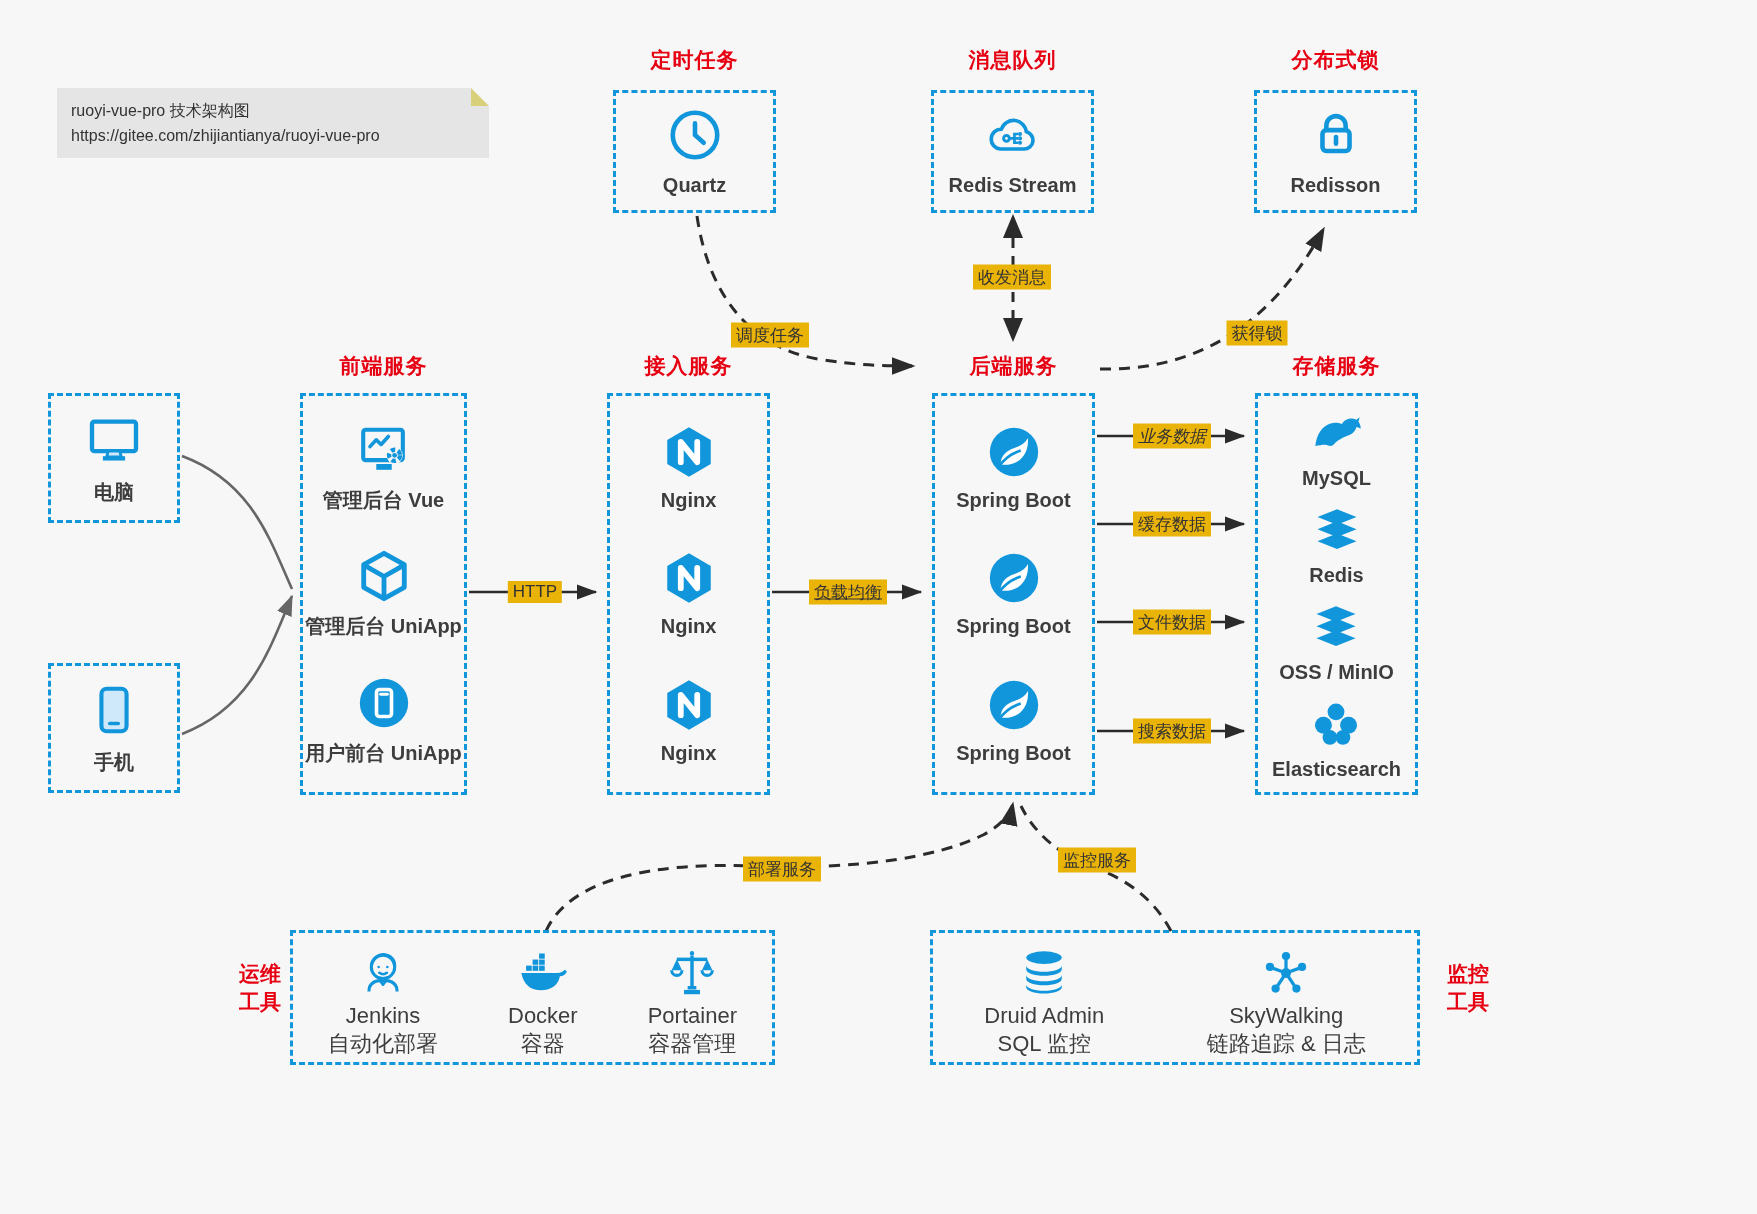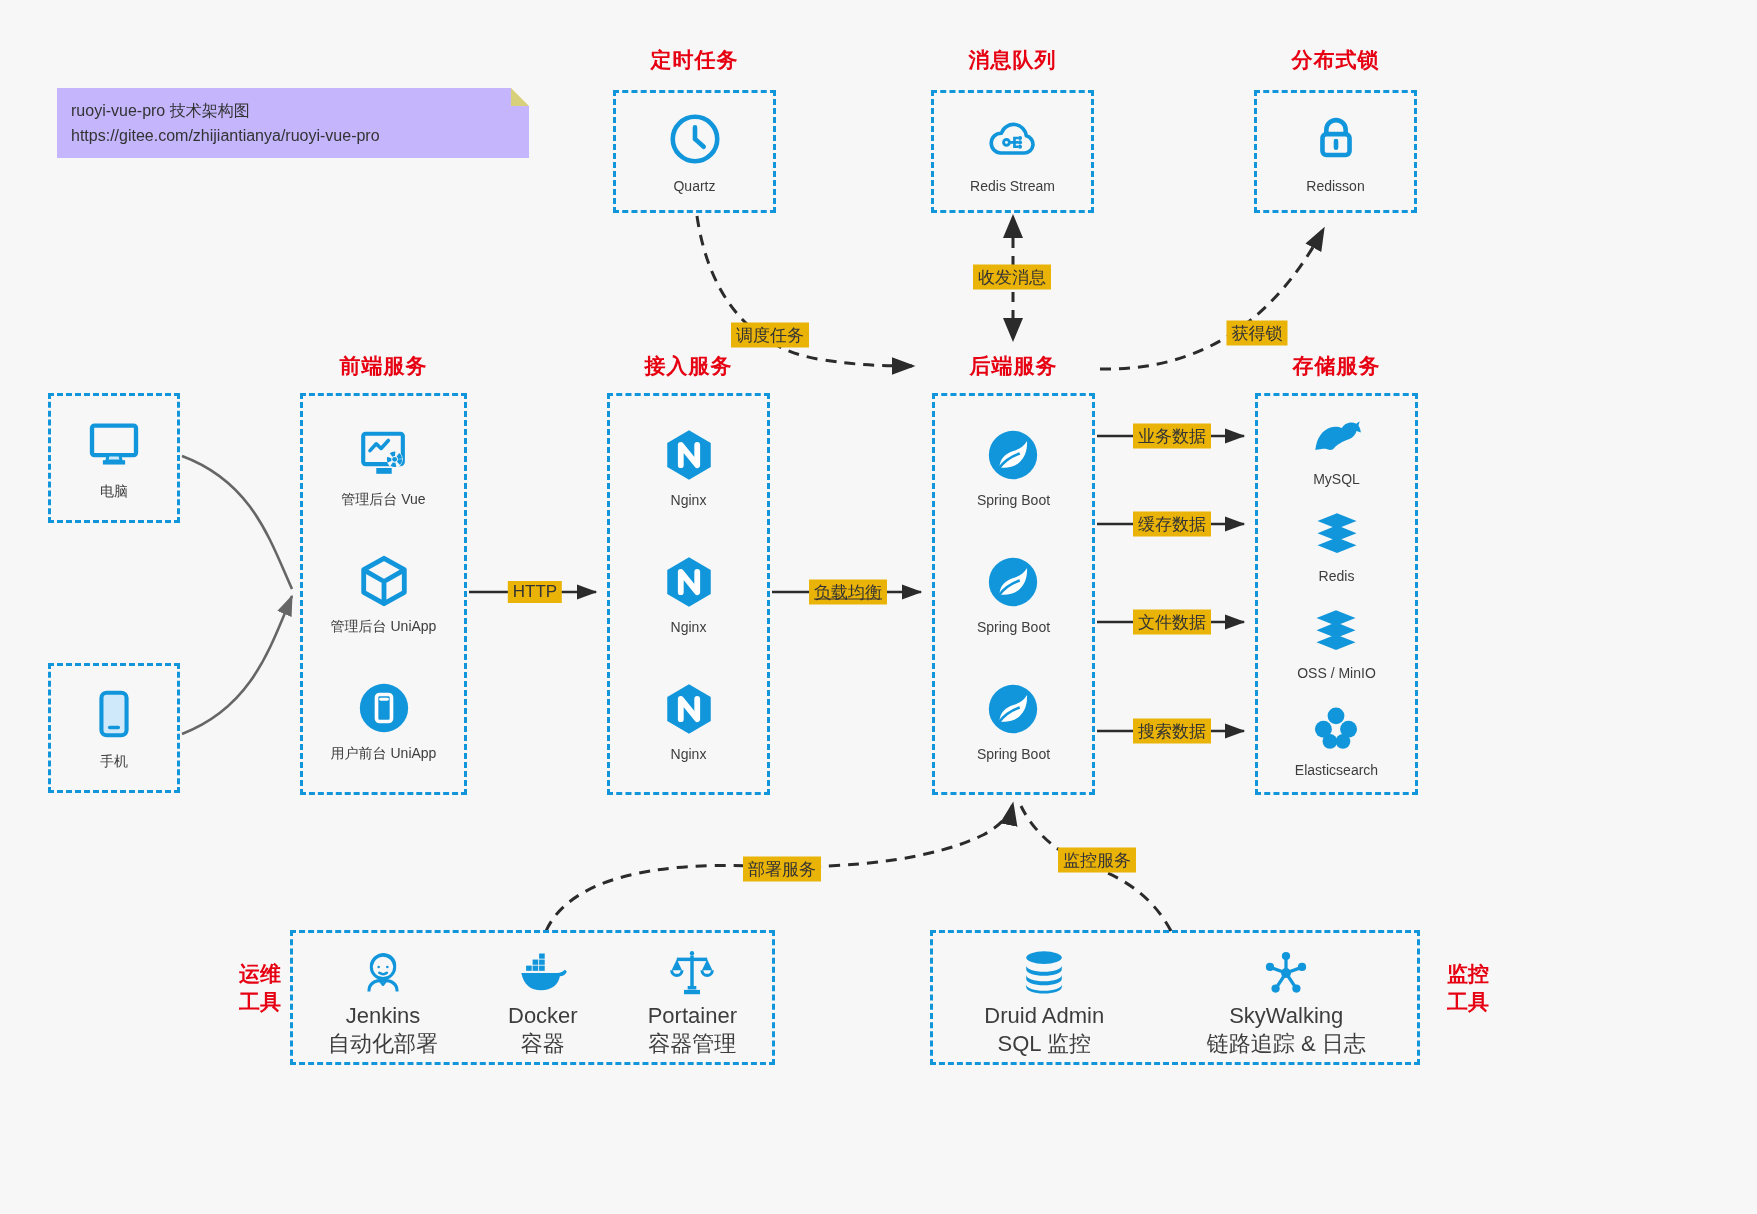--- a/index.html
+++ b/index.html
@@ -11,26 +11,26 @@
   }
   html,body{margin:0;padding:0;background:var(--bg);}
   body{font-family:"Liberation Sans","DejaVu Sans",sans-serif;color:var(--ink);}
   #canvas{position:relative;width:1757px;height:1214px;background:var(--bg);overflow:hidden;}
   #wires{position:absolute;left:0;top:0;z-index:1;}
   .box{position:absolute;border:3px dashed var(--blue);box-sizing:border-box;z-index:2;background:transparent;}
   .coltitle{position:absolute;color:var(--red);font-weight:bold;font-size:21px;text-align:center;z-index:3;letter-spacing:1px;}
   .flexcol{display:flex;flex-direction:column;align-items:center;justify-content:space-around;padding:14px 4px;gap:12px;}
   .topbox{display:flex;flex-direction:column;align-items:center;justify-content:center;gap:10px;}
   .item{display:flex;flex-direction:column;align-items:center;gap:8px;}
-  .node-label{font-size:14px;color:var(--ink);white-space:nowrap;}
+  .node-label{font-size:20px;color:var(--ink);white-space:nowrap;font-weight:bold;}
   .ic{width:58px;height:58px;display:block;}
   .ic.sm{width:52px;height:52px;}
   .elabel{position:absolute;transform:translate(-50%,-50%);background:#eab308;padding:1px 5px;font-size:17px;color:#333;white-space:nowrap;z-index:5;}
   .sidelabel{position:absolute;width:56px;text-align:center;color:var(--red);font-weight:bold;font-size:21px;line-height:28px;z-index:3;}
-  .note{position:absolute;left:57px;top:88px;width:472px;box-sizing:border-box;background:#c4b5fd;padding:10px 14px;font-size:16px;line-height:25px;color:#333;z-index:3;}
+  .note{position:absolute;left:57px;top:88px;width:432px;box-sizing:border-box;background:#e5e5e5;padding:10px 14px;font-size:16px;line-height:25px;color:#333;z-index:3;}
   .note::before{content:"";position:absolute;top:0;right:0;width:0;height:0;border-top:18px solid var(--bg);border-left:18px solid #d9d07c;}
   .bitem{display:flex;flex-direction:column;align-items:center;gap:5px;}
   .bname,.bsub{font-size:22px;color:var(--ink);white-space:nowrap;line-height:23px;}
   .botbox{display:flex;flex-direction:row;align-items:flex-start;justify-content:space-around;padding-top:14px;}
 </style>
 </head>
 <body>
 
 <div id="canvas">
 
@@ -369,21 +369,21 @@
       <div class="bsub">链路追踪 &amp; 日志</div>
     </div>
   </div>
   <div class="sidelabel" style="left:1440px;top:960px;">
     <div>监控</div>
     <div>工具</div>
   </div>
 
   <div class="elabel" style="left:535px;top:592px;">HTTP</div>
   <div class="elabel" style="left:848px;top:592px;text-decoration:underline;">负载均衡</div>
-  <div class="elabel" style="left:1172px;top:436px;">业务数据</div>
+  <div class="elabel" style="left:1172px;top:436px;font-style:italic;">业务数据</div>
   <div class="elabel" style="left:1172px;top:524px;">缓存数据</div>
   <div class="elabel" style="left:1172px;top:622px;">文件数据</div>
   <div class="elabel" style="left:1172px;top:731px;">搜索数据</div>
   <div class="elabel" style="left:770px;top:335px;">调度任务</div>
   <div class="elabel" style="left:1012px;top:277px;">收发消息</div>
   <div class="elabel" style="left:1257px;top:333px;">获得锁</div>
   <div class="elabel" style="left:782px;top:869px;">部署服务</div>
   <div class="elabel" style="left:1097px;top:860px;">监控服务</div>
 
 </div>

